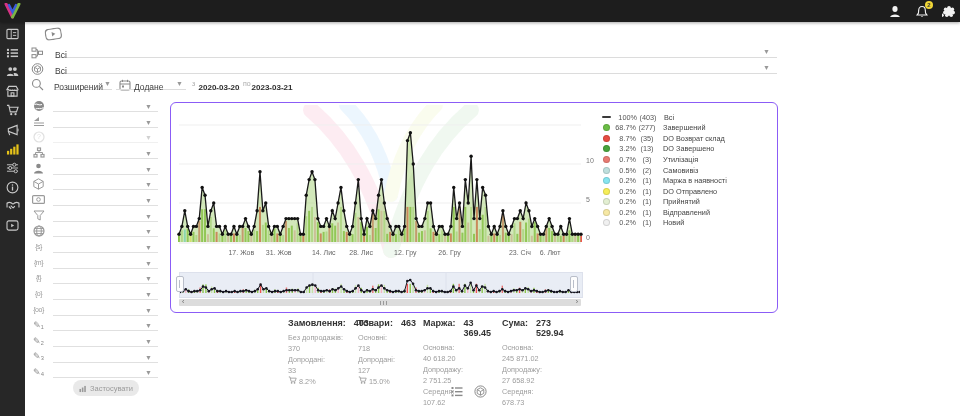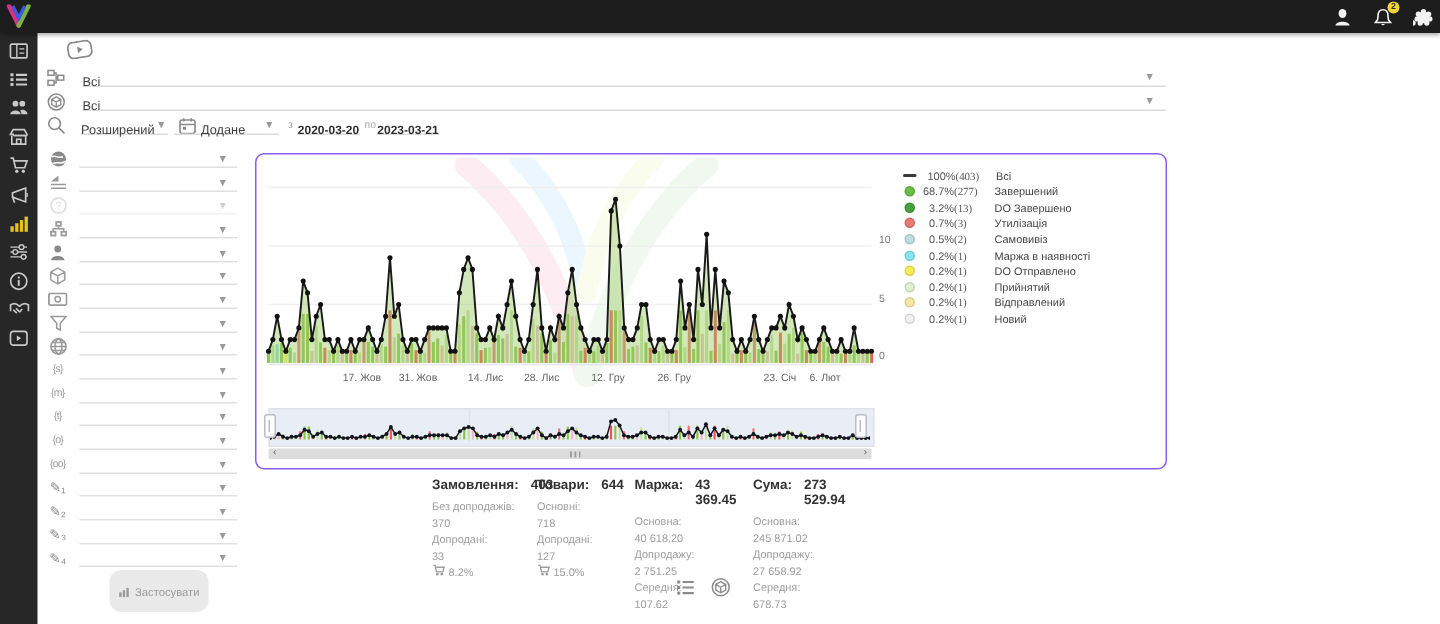--- a/index.html
+++ b/index.html
@@ -23,35 +23,35 @@
   .small-gray{font-size:7px;color:#aaa;}
   .datev{font-size:8px;color:#2f2f2f;font-weight:bold;}
   
   .frow{position:absolute;left:30px;width:128px;height:15px;cursor:pointer;}
   .frow .fic{position:absolute;left:2px;top:1px;width:13px;height:13px;display:flex;align-items:center;justify-content:center;color:#8a8a8a;}
   .frow .fline{position:absolute;left:23px;right:0;bottom:1px;border-bottom:1px solid #e0e0e0;}
   .frow .farr{position:absolute;right:6px;bottom:3px;}
   .frow.disabled{opacity:.45;}
   .tok{font-size:7px;color:#9a9a9a;letter-spacing:-0.5px;}
   .pencil{font-size:9px;color:#8a8a8a;}
-  #apply-btn{left:73px;top:380px;width:66px;height:28px;background:#e9e9e9;border-radius:8px;
+  #apply-btn{left:73px;top:380px;width:66px;height:16px;background:#e9e9e9;border-radius:8px;
              display:flex;align-items:center;justify-content:center;gap:3px;cursor:pointer;border:none;}
   #apply-btn span{font-size:7.5px;color:#9a9a9a;}
   
   #card{left:170px;top:102px;width:606px;height:209px;border:1px solid #8b5cf6;border-radius:6px;background:#fff;}
   #watermark{left:115px;top:2px;opacity:.08;}
   #ylabels div{position:absolute;font-size:7px;color:#777;width:16px;}
   #xlabels div{position:absolute;top:0;font-size:7px;color:#666;transform:translateX(-50%);white-space:nowrap;}
   
   #legend{left:430px;top:9px;width:172px;}
   .lg-row{display:flex;align-items:center;height:10.55px;cursor:pointer;}
   .lg-sw{width:7px;height:7px;border-radius:50%;margin-left:2px;flex:0 0 7px;}
   .lg-line{width:9px;height:2px;background:#3a3a3a;margin-left:1px;flex:0 0 9px;border-radius:1px;}
   .lg-pct{width:26px;text-align:right;font-size:7.3px;color:#555;flex:0 0 26px;}
-  .lg-cnt{width:22px;text-align:left;font-size:7.3px;color:#555;flex:0 0 22px;font-family:Liberation Serif, serif;}
+  .lg-cnt{width:22px;text-align:center;font-size:7.3px;color:#555;flex:0 0 22px;}
   .lg-lab{margin-left:5px;font-size:7.3px;color:#444;white-space:nowrap;}
   
   #brush{left:8px;top:169px;width:402px;height:24px;background:#e9edf5;border:1px solid #dde1ec;}
   .bhandle{position:absolute;top:173px;width:6px;height:14px;background:#fdfdfd;border:1px solid #b9bec9;border-radius:2px;z-index:5;}
   .bhandle::after{content:"";position:absolute;left:2px;top:3px;bottom:3px;width:1px;background:#b9bec9;}
   #scrollbar{left:8px;top:196px;width:402px;height:7px;background:#dcdcdc;border-radius:1px;}
   #scrollbar .sarr{position:absolute;top:-1px;font-size:7px;color:#666;line-height:8px;}
   #scrollbar .grip{position:absolute;left:50%;top:1.5px;width:7px;height:4px;
       background:linear-gradient(90deg,#9a9a9a 1px,transparent 1px) 0 0/3px 100%;}
   
@@ -740,20 +740,26 @@
         <span class="lg-cnt">(403)</span>
         <span class="lg-lab">Всі</span>
       </div>
       <div class="lg-row">
         <span class="lg-sw" style="background:#6abd45;box-shadow:inset 0 0 0 1px rgba(0,0,0,.12);"></span>
         <span class="lg-pct">68.7%</span>
         <span class="lg-cnt">(277)</span>
         <span class="lg-lab">Завершений</span>
       </div>
       <div class="lg-row">
+        <span class="lg-sw" style="background:#e64c42;box-shadow:inset 0 0 0 1px rgba(0,0,0,.12);"></span>
+        <span class="lg-pct">8.7%</span>
+        <span class="lg-cnt">(35)</span>
+        <span class="lg-lab">DO Возврат склад</span>
+      </div>
+      <div class="lg-row">
         <span class="lg-sw" style="background:#48a33c;box-shadow:inset 0 0 0 1px rgba(0,0,0,.12);"></span>
         <span class="lg-pct">3.2%</span>
         <span class="lg-cnt">(13)</span>
         <span class="lg-lab">DO Завершено</span>
       </div>
       <div class="lg-row">
         <span class="lg-sw" style="background:#e87b72;box-shadow:inset 0 0 0 1px rgba(0,0,0,.12);"></span>
         <span class="lg-pct">0.7%</span>
         <span class="lg-cnt">(3)</span>
         <span class="lg-lab">Утилізація</span>
@@ -1110,21 +1116,21 @@
             <path d="M1,1.5 H3 L4.6,8.5 H11.3 L13,3.5 H3.6" fill="none" stroke="#9d9d9d" stroke-width="1.4"></path>
             <circle cx="5.6" cy="11" r="1.4" fill="#9d9d9d"></circle>
             <circle cx="10.3" cy="11" r="1.4" fill="#9d9d9d"></circle>
           </svg></span>
         <span>8.2%</span>
       </div>
     </div>
     <div class="stat-col" style="left: 358px; width: 46px;">
       <div class="stat-head">
         <span>Товари:</span>
-        <span class="sv">644</span>
+        <span class="sv">463</span>
       </div>
       <div class="stat-sub">
         <span>Основні:</span>
         <span>718</span>
       </div>
       <div class="stat-sub">
         <span>Допродані:</span>
         <span>127</span>
       </div>
       <div class="stat-cart">

